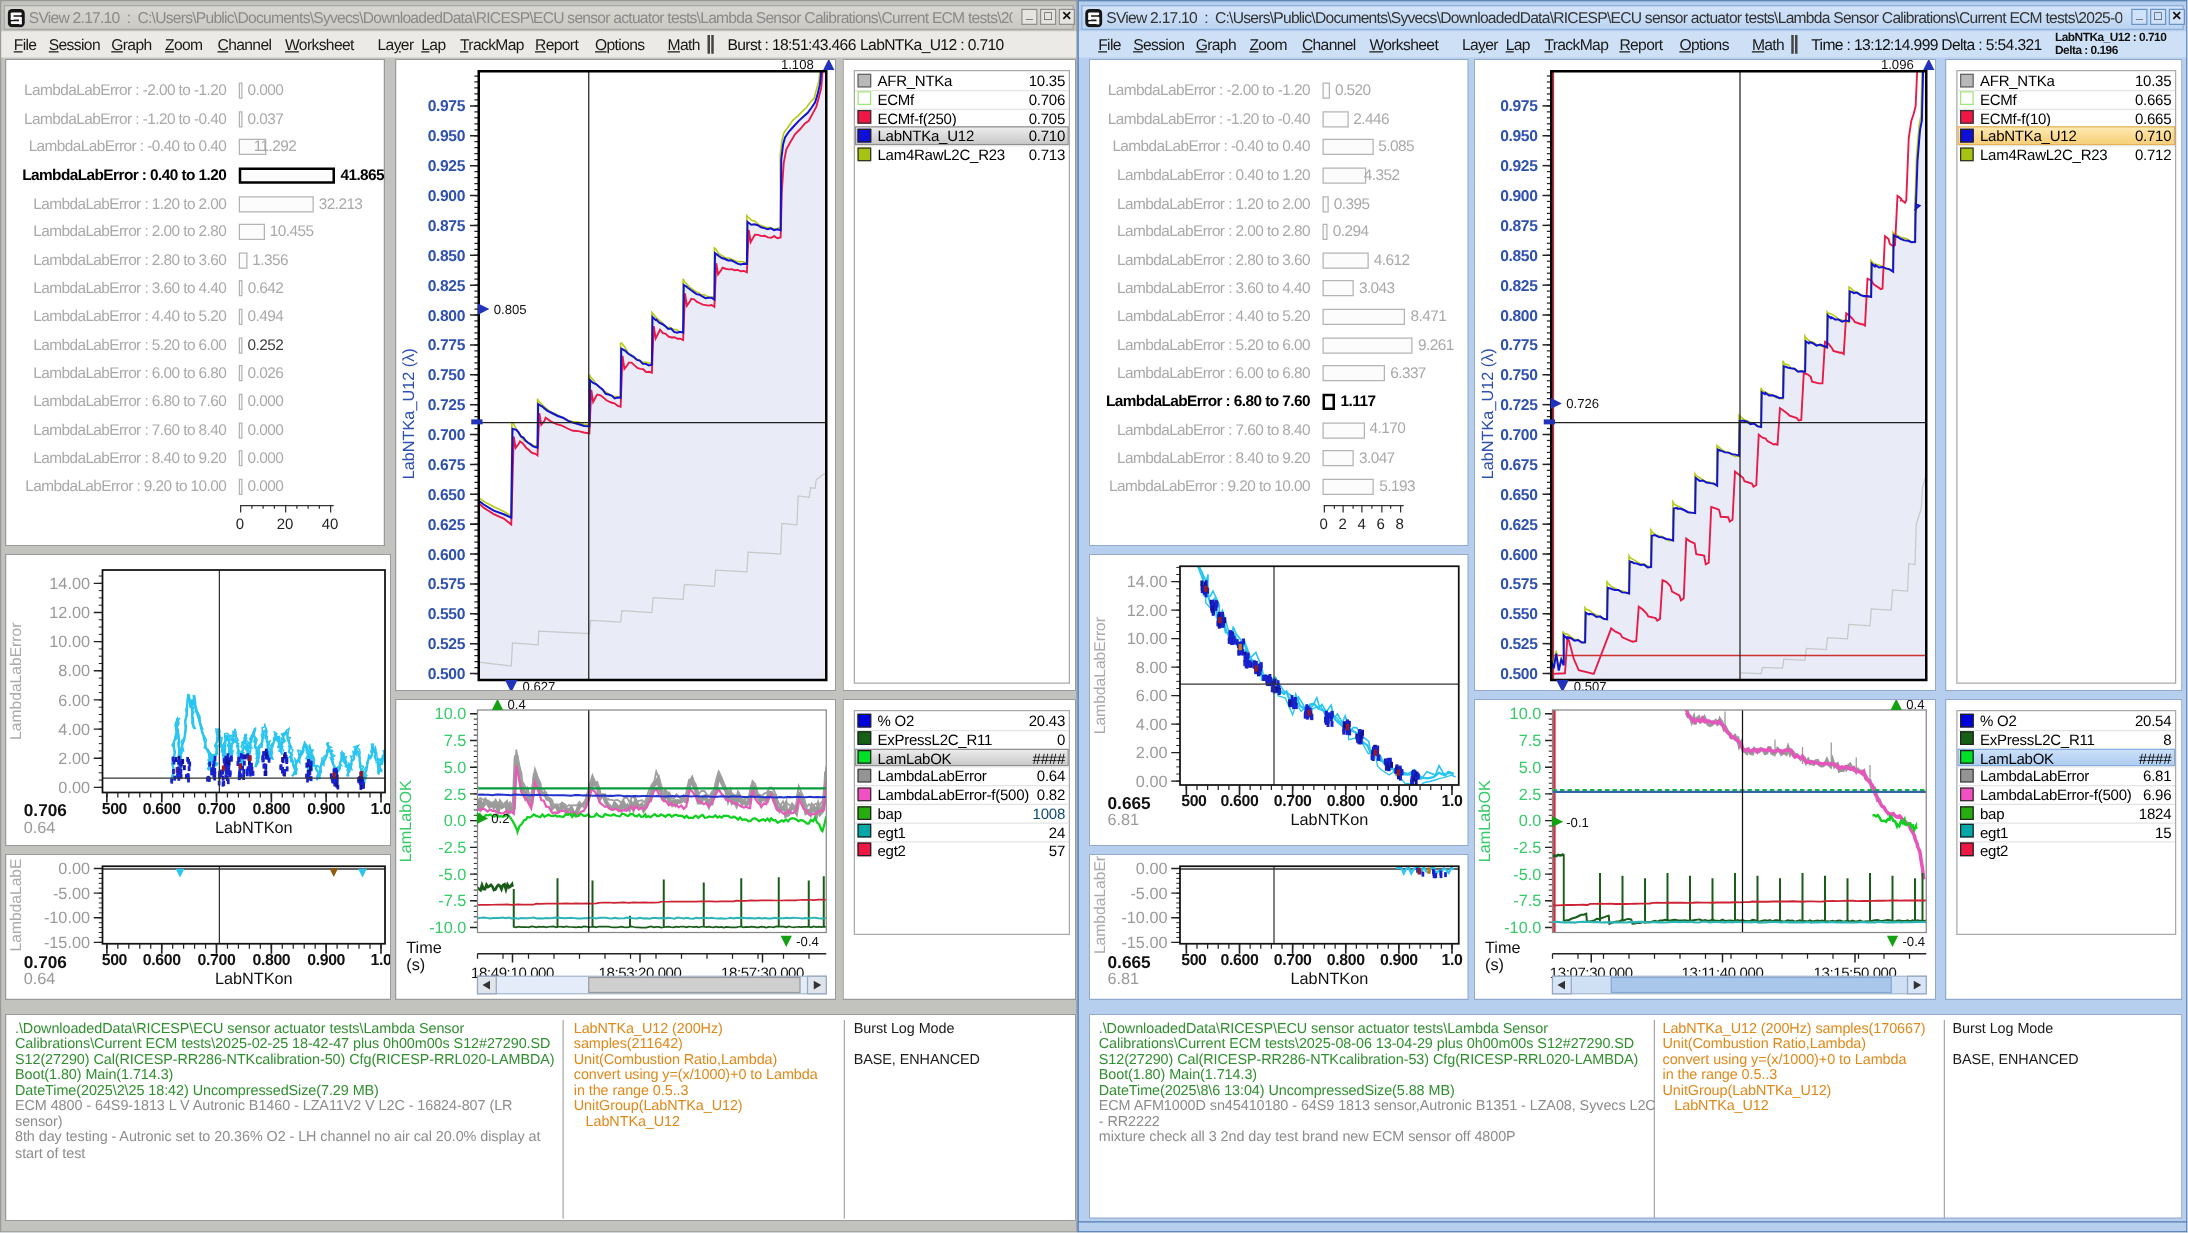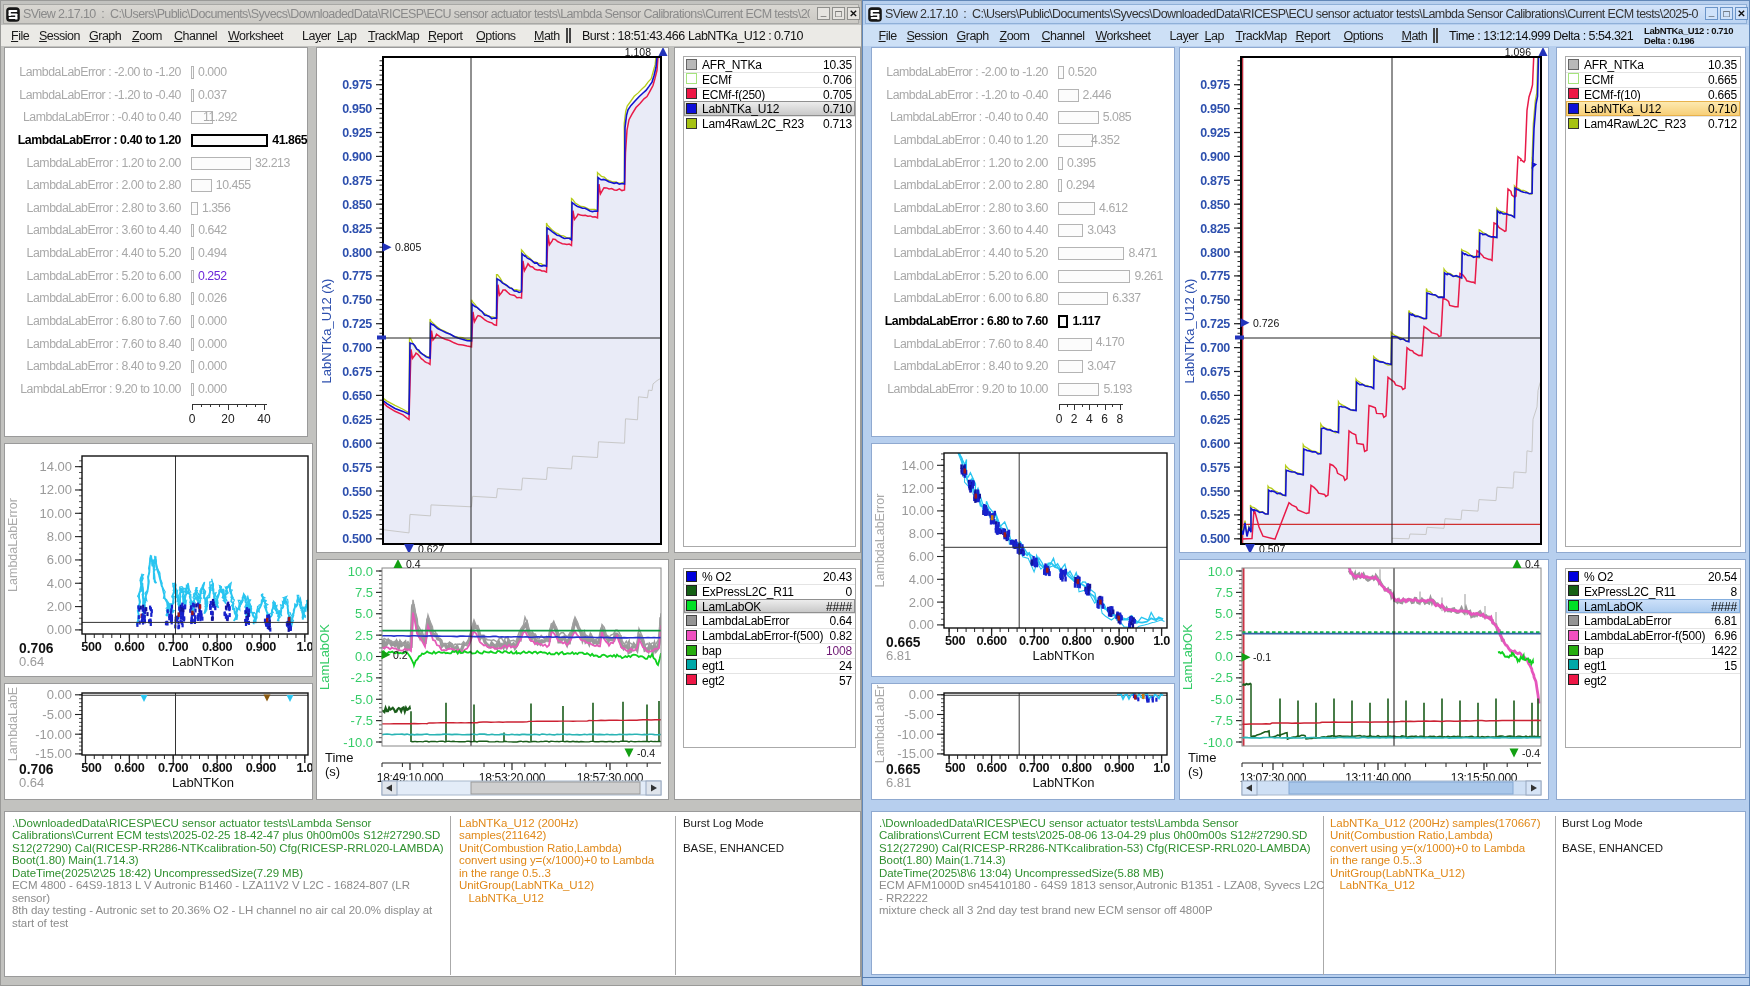--- a/index.html
+++ b/index.html
@@ -100,21 +100,21 @@
     <div class="abs" style="left:191px;top:201.84px;width:6.878px;height:13px;background:#fcfcfc;border:1px solid #b4b4b4;"></div>
     <div class="abs" style="left:201.878px;top:200.84px;font-size:12.3px;color:#a9a9a9;white-space:pre;font-weight:normal;letter-spacing:-0.45px;">1.356</div>
     <div class="abs" style="left:16px;top:223.48000000000002px;font-size:12.3px;color:#a9a9a9;white-space:pre;font-weight:normal;width:165px;text-align:right;letter-spacing:-0.45px;">LambdaLabError : 3.60 to 4.40</div>
     <div class="abs" style="left:191px;top:224.48000000000002px;width:3.1555999999999997px;height:13px;background:#fcfcfc;border:1px solid #b4b4b4;"></div>
     <div class="abs" style="left:198.1556px;top:223.48000000000002px;font-size:12.3px;color:#a9a9a9;white-space:pre;font-weight:normal;letter-spacing:-0.45px;">0.642</div>
     <div class="abs" style="left:16px;top:246.12px;font-size:12.3px;color:#a9a9a9;white-space:pre;font-weight:normal;width:165px;text-align:right;letter-spacing:-0.45px;">LambdaLabError : 4.40 to 5.20</div>
     <div class="abs" style="left:191px;top:247.12px;width:3px;height:13px;background:#fcfcfc;border:1px solid #b4b4b4;"></div>
     <div class="abs" style="left:198px;top:246.12px;font-size:12.3px;color:#a9a9a9;white-space:pre;font-weight:normal;letter-spacing:-0.45px;">0.494</div>
     <div class="abs" style="left:16px;top:268.76px;font-size:12.3px;color:#a9a9a9;white-space:pre;font-weight:normal;width:165px;text-align:right;letter-spacing:-0.45px;">LambdaLabError : 5.20 to 6.00</div>
     <div class="abs" style="left:191px;top:269.76px;width:3px;height:13px;background:#fcfcfc;border:1px solid #b4b4b4;"></div>
-    <div class="abs" style="left:198px;top:268.76px;font-size:12.3px;color:#6d28d9;white-space:pre;font-weight:normal;letter-spacing:-0.45px;">0.252</div>
+    <div class="abs" style="left:198px;top:268.76px;font-size:12.3px;color:#404040;white-space:pre;font-weight:normal;letter-spacing:-0.45px;">0.252</div>
     <div class="abs" style="left:16px;top:291.4px;font-size:12.3px;color:#a9a9a9;white-space:pre;font-weight:normal;width:165px;text-align:right;letter-spacing:-0.45px;">LambdaLabError : 6.00 to 6.80</div>
     <div class="abs" style="left:191px;top:292.4px;width:3px;height:13px;background:#fcfcfc;border:1px solid #b4b4b4;"></div>
     <div class="abs" style="left:198px;top:291.4px;font-size:12.3px;color:#a9a9a9;white-space:pre;font-weight:normal;letter-spacing:-0.45px;">0.026</div>
     <div class="abs" style="left:16px;top:314.04px;font-size:12.3px;color:#a9a9a9;white-space:pre;font-weight:normal;width:165px;text-align:right;letter-spacing:-0.45px;">LambdaLabError : 6.80 to 7.60</div>
     <div class="abs" style="left:191px;top:315.04px;width:3px;height:13px;background:#fcfcfc;border:1px solid #b4b4b4;"></div>
     <div class="abs" style="left:198px;top:314.04px;font-size:12.3px;color:#a9a9a9;white-space:pre;font-weight:normal;letter-spacing:-0.45px;">0.000</div>
     <div class="abs" style="left:16px;top:336.68px;font-size:12.3px;color:#a9a9a9;white-space:pre;font-weight:normal;width:165px;text-align:right;letter-spacing:-0.45px;">LambdaLabError : 7.60 to 8.40</div>
     <div class="abs" style="left:191px;top:337.68px;width:3px;height:13px;background:#fcfcfc;border:1px solid #b4b4b4;"></div>
     <div class="abs" style="left:198px;top:336.68px;font-size:12.3px;color:#a9a9a9;white-space:pre;font-weight:normal;letter-spacing:-0.45px;">0.000</div>
     <div class="abs" style="left:16px;top:359.32px;font-size:12.3px;color:#a9a9a9;white-space:pre;font-weight:normal;width:165px;text-align:right;letter-spacing:-0.45px;">LambdaLabError : 8.40 to 9.20</div>
@@ -237,21 +237,21 @@
     <div class="abs" style="left:686px;top:614.9px;width:11px;height:11px;background:#949494;border:1px solid #444;"></div>
     <div class="abs" style="left:702px;top:614.4px;font-size:12px;color:#000;white-space:pre;letter-spacing:-0.2px;">LambdaLabError</div>
     <div class="abs" style="left:804px;top:614.4px;font-size:12px;color:#000;white-space:pre;width:48px;text-align:right;letter-spacing:-0.2px;">0.64</div>
     <div class="abs" style="left:684px;top:628.1999999999999px;width:171px;height:1px;background:#e4e4e4;"></div>
     <div class="abs" style="left:686px;top:629.7px;width:11px;height:11px;background:#f050c0;border:1px solid #333;"></div>
     <div class="abs" style="left:702px;top:629.2px;font-size:12px;color:#000;white-space:pre;letter-spacing:-0.2px;">LambdaLabError-f(500)</div>
     <div class="abs" style="left:804px;top:629.2px;font-size:12px;color:#000;white-space:pre;width:48px;text-align:right;letter-spacing:-0.2px;">0.82</div>
     <div class="abs" style="left:684px;top:643px;width:171px;height:1px;background:#e4e4e4;"></div>
     <div class="abs" style="left:686px;top:644.5px;width:11px;height:11px;background:#27ad10;border:1px solid #222;"></div>
     <div class="abs" style="left:702px;top:644px;font-size:12px;color:#000;white-space:pre;letter-spacing:-0.2px;">bap</div>
-    <div class="abs" style="left:804px;top:644px;font-size:12px;color:#701a75;white-space:pre;width:48px;text-align:right;letter-spacing:-0.2px;">1008</div>
+    <div class="abs" style="left:804px;top:644px;font-size:12px;color:#0c4a6e;white-space:pre;width:48px;text-align:right;letter-spacing:-0.2px;">1008</div>
     <div class="abs" style="left:684px;top:657.8px;width:171px;height:1px;background:#e4e4e4;"></div>
     <div class="abs" style="left:686px;top:659.3px;width:11px;height:11px;background:#00a8a8;border:1px solid #222;"></div>
     <div class="abs" style="left:702px;top:658.8px;font-size:12px;color:#000;white-space:pre;letter-spacing:-0.2px;">egt1</div>
     <div class="abs" style="left:804px;top:658.8px;font-size:12px;color:#000;white-space:pre;width:48px;text-align:right;letter-spacing:-0.2px;">24</div>
     <div class="abs" style="left:684px;top:672.5999999999999px;width:171px;height:1px;background:#e4e4e4;"></div>
     <div class="abs" style="left:686px;top:674.1px;width:11px;height:11px;background:#ee1746;border:1px solid #222;"></div>
     <div class="abs" style="left:702px;top:673.6px;font-size:12px;color:#000;white-space:pre;letter-spacing:-0.2px;">egt2</div>
     <div class="abs" style="left:804px;top:673.6px;font-size:12px;color:#000;white-space:pre;width:48px;text-align:right;letter-spacing:-0.2px;">57</div>
     <div class="abs" style="left:1556px;top:47px;width:190px;height:506px;background:#fff;border:1px solid #8fa9d0;"></div>
     <div class="abs" style="left:1565px;top:56px;width:176px;height:491px;background:#fff;border:1px solid #aaa;"></div>
@@ -293,21 +293,21 @@
     <div class="abs" style="left:1568px;top:614.9px;width:11px;height:11px;background:#949494;border:1px solid #444;"></div>
     <div class="abs" style="left:1584px;top:614.4px;font-size:12px;color:#000;white-space:pre;letter-spacing:-0.2px;">LambdaLabError</div>
     <div class="abs" style="left:1689px;top:614.4px;font-size:12px;color:#000;white-space:pre;width:48px;text-align:right;letter-spacing:-0.2px;">6.81</div>
     <div class="abs" style="left:1566px;top:628.1999999999999px;width:174px;height:1px;background:#e4e4e4;"></div>
     <div class="abs" style="left:1568px;top:629.7px;width:11px;height:11px;background:#f050c0;border:1px solid #333;"></div>
     <div class="abs" style="left:1584px;top:629.2px;font-size:12px;color:#000;white-space:pre;letter-spacing:-0.2px;">LambdaLabError-f(500)</div>
     <div class="abs" style="left:1689px;top:629.2px;font-size:12px;color:#000;white-space:pre;width:48px;text-align:right;letter-spacing:-0.2px;">6.96</div>
     <div class="abs" style="left:1566px;top:643px;width:174px;height:1px;background:#e4e4e4;"></div>
     <div class="abs" style="left:1568px;top:644.5px;width:11px;height:11px;background:#27ad10;border:1px solid #222;"></div>
     <div class="abs" style="left:1584px;top:644px;font-size:12px;color:#000;white-space:pre;letter-spacing:-0.2px;">bap</div>
-    <div class="abs" style="left:1689px;top:644px;font-size:12px;color:#000;white-space:pre;width:48px;text-align:right;letter-spacing:-0.2px;">1422</div>
+    <div class="abs" style="left:1689px;top:644px;font-size:12px;color:#000;white-space:pre;width:48px;text-align:right;letter-spacing:-0.2px;">1824</div>
     <div class="abs" style="left:1566px;top:657.8px;width:174px;height:1px;background:#e4e4e4;"></div>
     <div class="abs" style="left:1568px;top:659.3px;width:11px;height:11px;background:#00a8a8;border:1px solid #222;"></div>
     <div class="abs" style="left:1584px;top:658.8px;font-size:12px;color:#000;white-space:pre;letter-spacing:-0.2px;">egt1</div>
     <div class="abs" style="left:1689px;top:658.8px;font-size:12px;color:#000;white-space:pre;width:48px;text-align:right;letter-spacing:-0.2px;">15</div>
     <div class="abs" style="left:1566px;top:672.5999999999999px;width:174px;height:1px;background:#e4e4e4;"></div>
     <div class="abs" style="left:1568px;top:674.1px;width:11px;height:11px;background:#ee1746;border:1px solid #222;"></div>
     <div class="abs" style="left:1584px;top:673.6px;font-size:12px;color:#000;white-space:pre;letter-spacing:-0.2px;">egt2</div>
     <div class="abs" style="left:1733px;top:673.6px;font-size:12px;color:#4c1d95;white-space:pre;width:48px;text-align:right;letter-spacing:-0.2px;">59</div>
     <div class="abs" style="left:316px;top:47px;width:353px;height:506px;background:#fff;border:1px solid #9a9a9a;">
       <svg width="351" height="504" viewBox="0 0 351 504">

